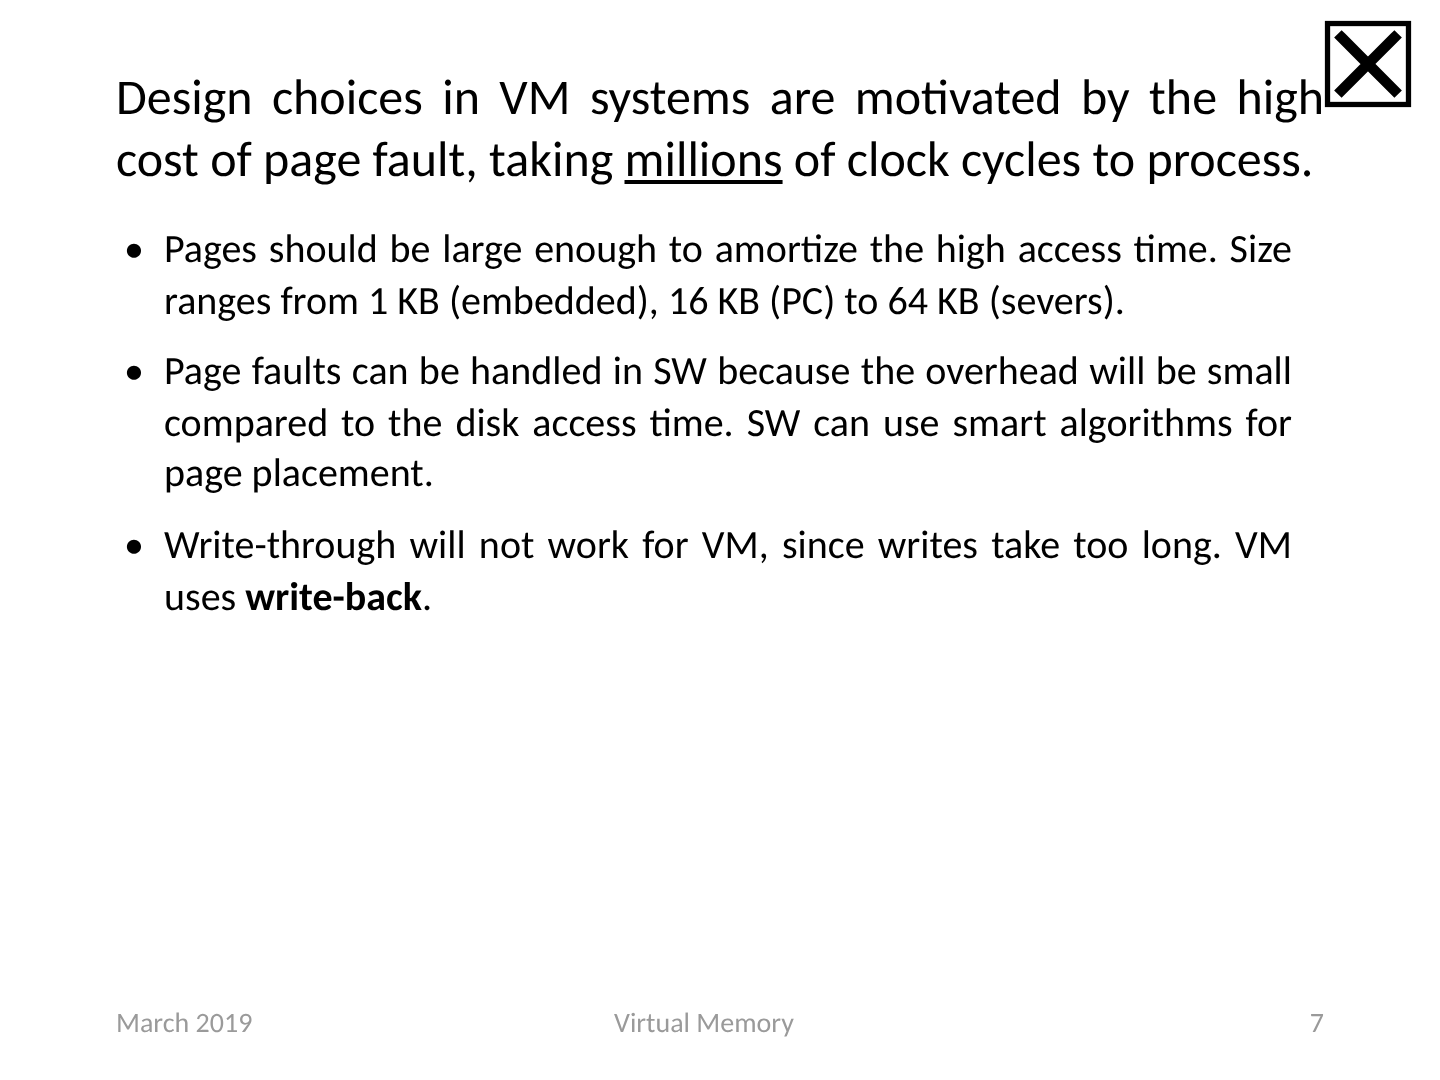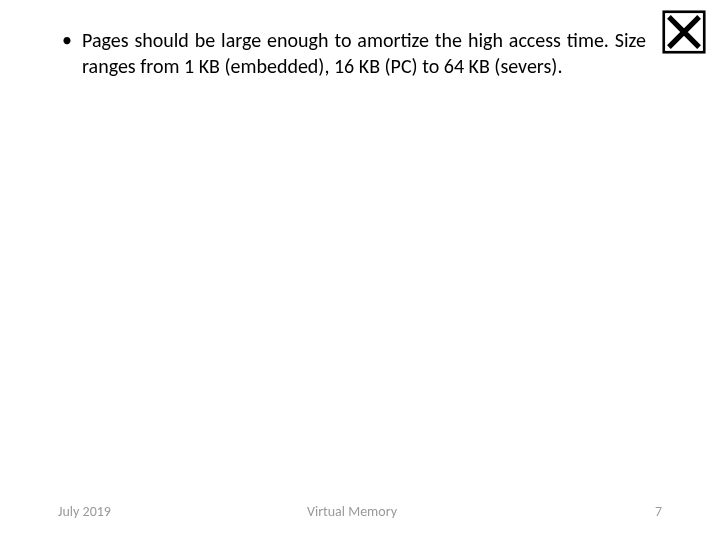--- a/index.html
+++ b/index.html
@@ -76,24 +76,27 @@
 
 <div class="slide">
 
   <div class="logo">
     <svg viewBox="0 0 100 100">
       <rect x="4" y="4" width="92" height="92" fill="none" stroke="#000" stroke-width="6"></rect>
       <path d="M20 80 L80 20 M20 20 L44 44 M56 56 L80 80" fill="none" stroke="#000" stroke-width="12" stroke-linecap="square"></path>
     </svg>
   </div>
 
+  <div class="title">Design choices in VM systems are motivated by the high cost of page fault, taking <span class="u">millions</span> of clock cycles to process.</div>
 
   <ul class="bullets">
     <li>Pages should be large enough to amortize the high access time. Size ranges from 1 KB (embedded), 16 KB (PC) to 64 KB (severs).</li>
+    <li>Page faults can be handled in SW because the overhead will be small compared to the disk access time. SW can use smart algorithms for page placement.</li>
+    <li>Write-through will not work for VM, since writes take too long. VM uses <span class="b">write-back</span>.</li>
   </ul>
 
   <div class="footer">
-    <span class="left">July 2019</span>
+    <span class="left">March 2019</span>
     <span class="center">Virtual Memory</span>
     <span class="right">7</span>
   </div>
 
 </div>
 
 </body></html>

